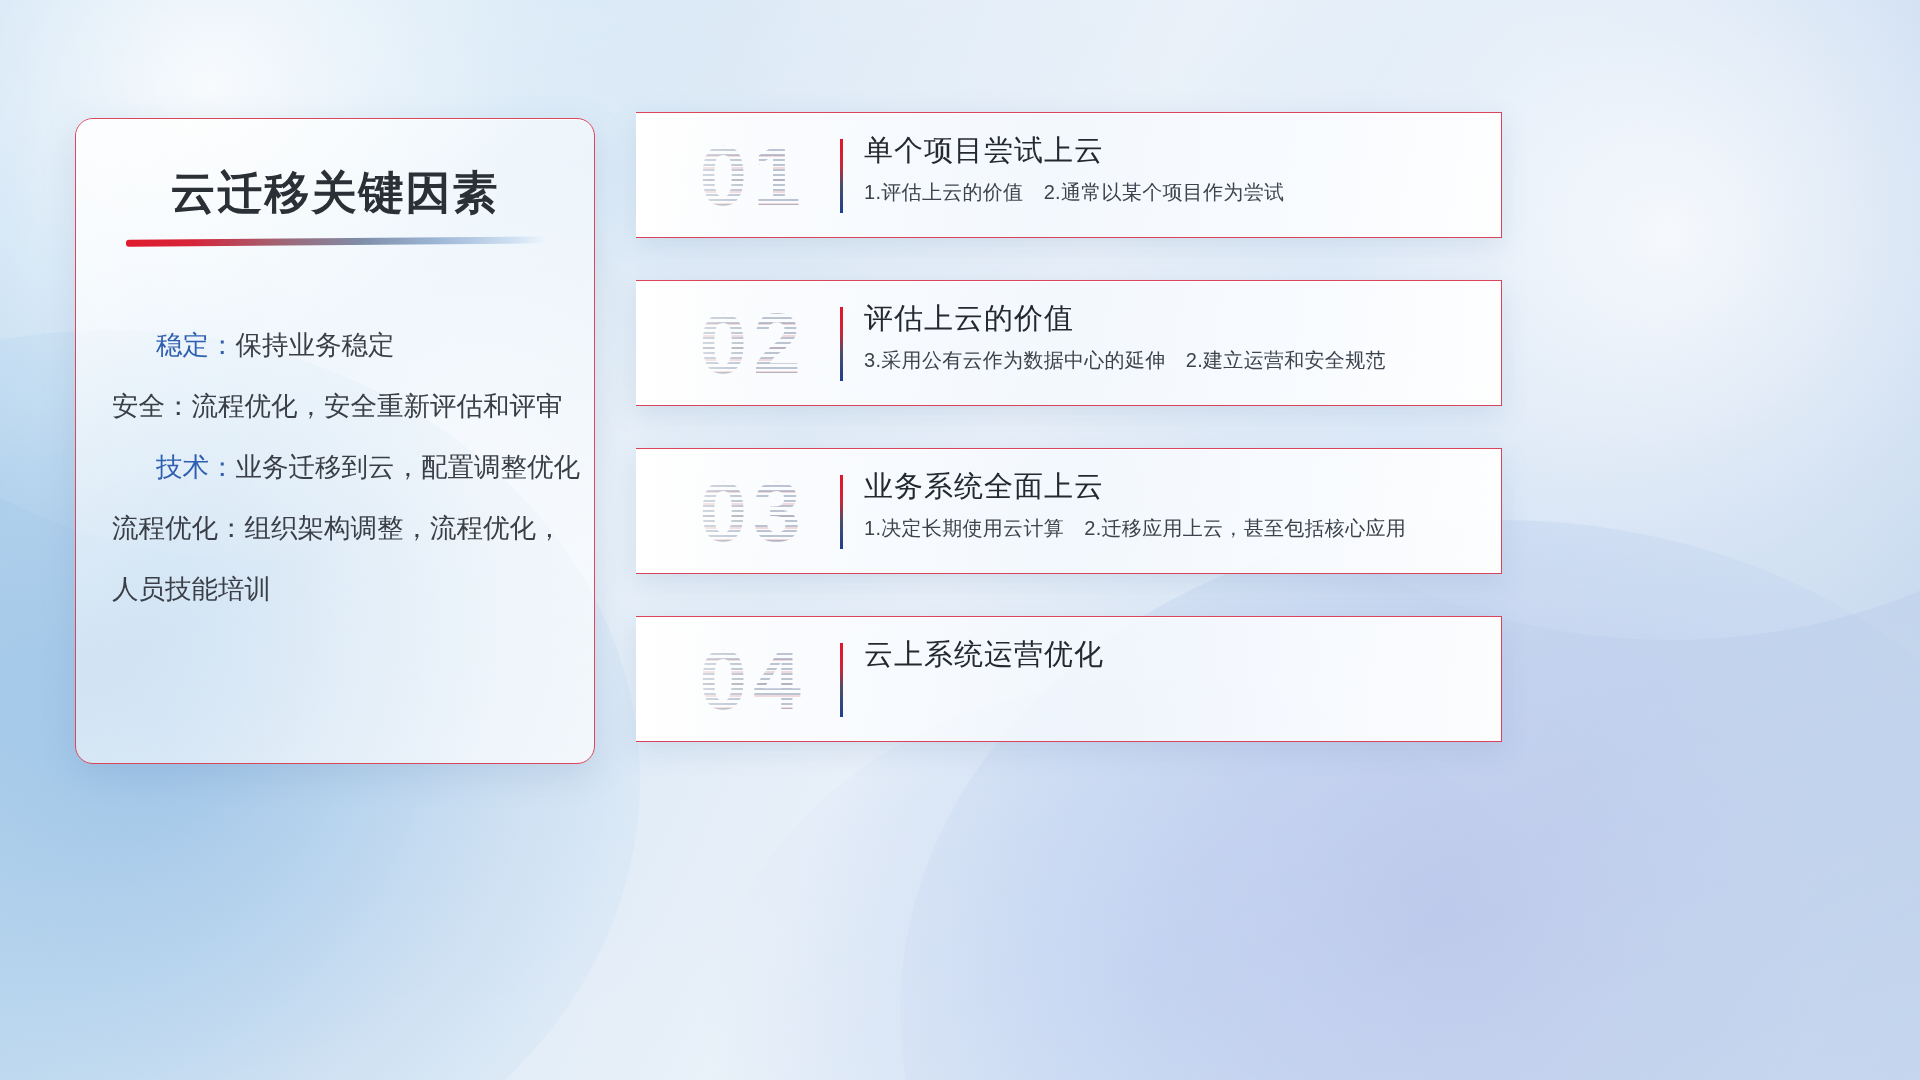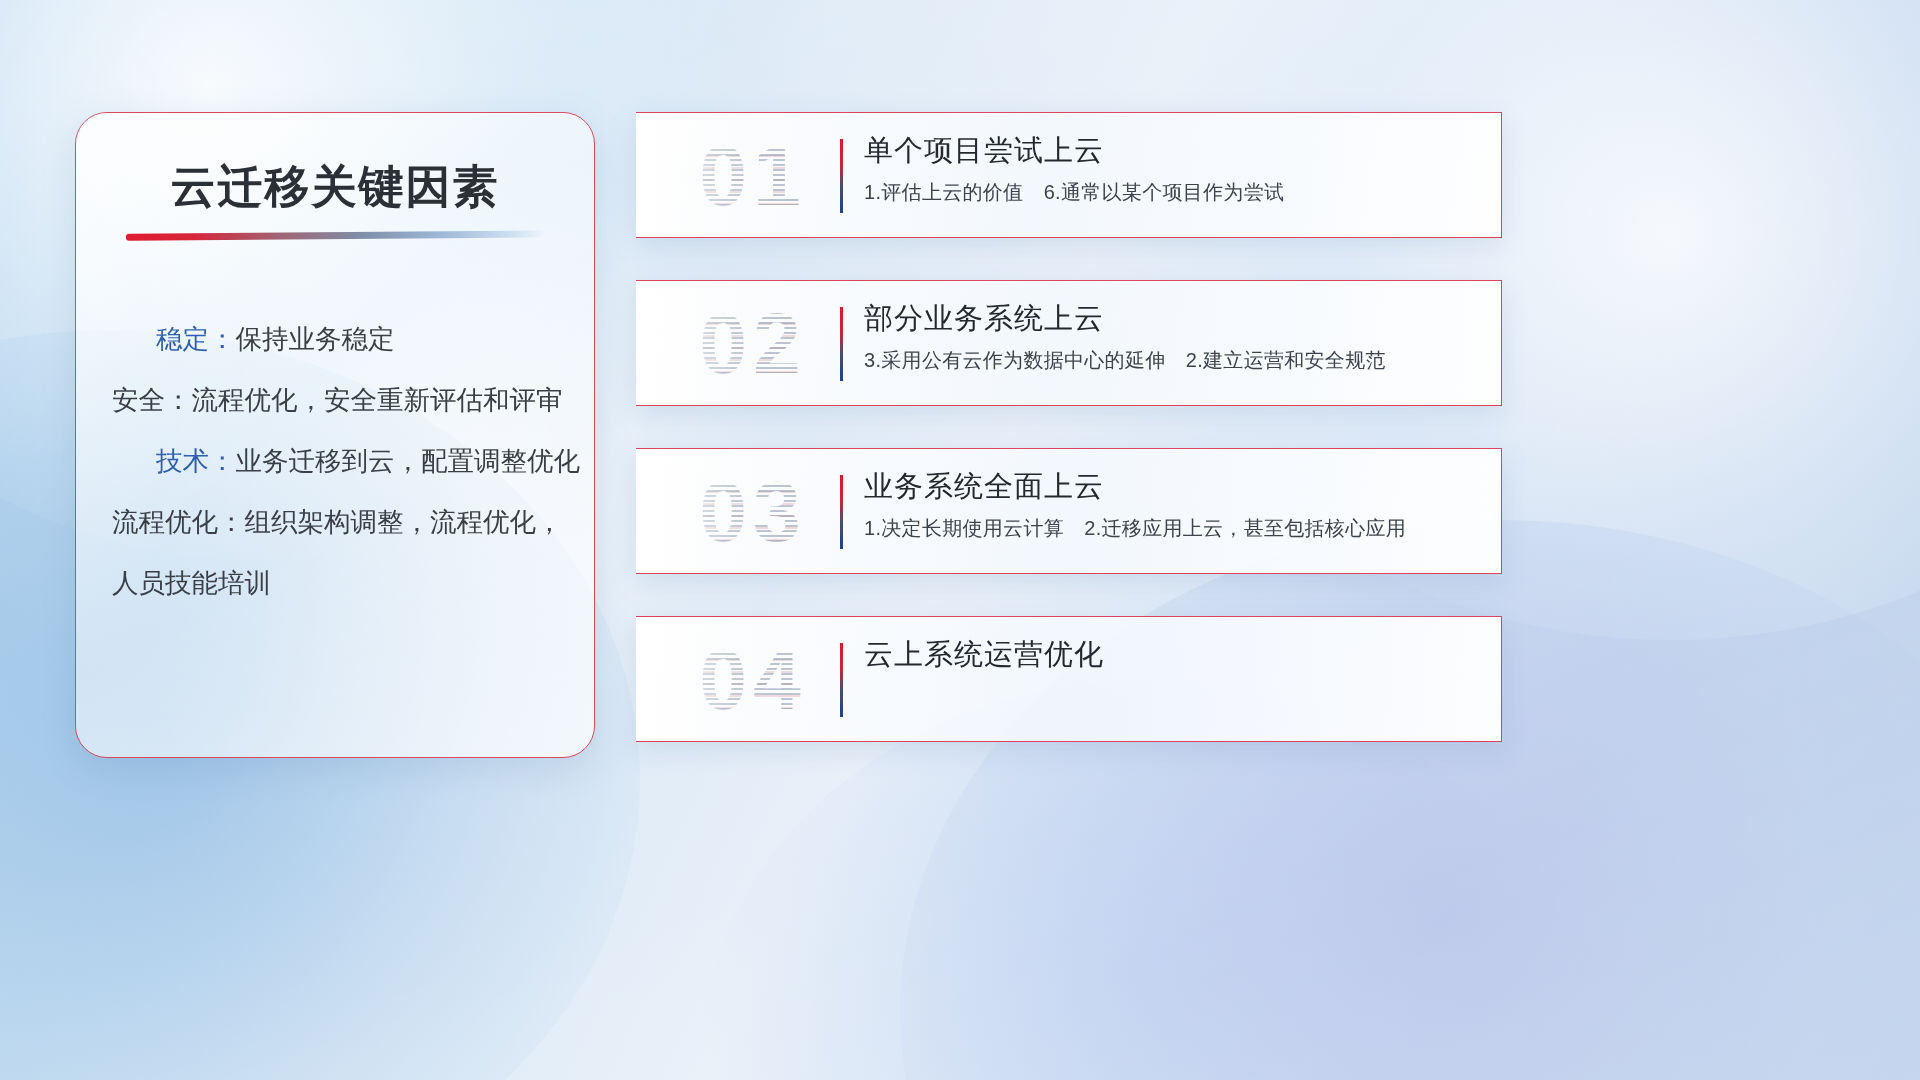--- a/index.html
+++ b/index.html
@@ -30,22 +30,22 @@
   .glow-f { left:160px; top:120px; width:640px; height:700px;
     background:radial-gradient(circle at 50% 50%,rgba(255,255,255,.55) 0%,rgba(255,255,255,0) 68%); }
   .bg-sheen { position:absolute; inset:0;
     background:linear-gradient(160deg,rgba(255,255,255,.25) 0%,rgba(255,255,255,0) 38%,rgba(255,255,255,0) 62%,rgba(255,255,255,.18) 100%); }
 
   
   #stage { position:absolute; inset:0; z-index:2; }
 
   
   #left-panel {
-    position:absolute; left:75px; top:112px; width:520px; height:646px;
-    border-radius:32px;
+    position:absolute; left:75px; top:118px; width:520px; height:646px;
+    border-radius:18px;
     border:1.5px solid #d9475a;
     background:linear-gradient(150deg,rgba(255,255,255,.74) 0%,rgba(250,253,255,.56) 30%,rgba(255,255,255,.50) 60%,rgba(255,255,255,.72) 100%);
     box-shadow:0 10px 34px rgba(90,125,170,.18), inset 0 1px 0 rgba(255,255,255,.85);
     overflow:hidden;
   }
   #left-panel::before {
     content:""; position:absolute; inset:0; pointer-events:none;
     background:linear-gradient(135deg,rgba(255,255,255,.55) 0%,rgba(255,255,255,0) 45%);
   }
   .panel-title {
@@ -155,27 +155,27 @@
         <div class="panel-row"><span class="txt">人员技能培训</span></div>
       </div>
   </section>
 
   <section id="cards">
       <article class="card">
         <div class="card-num-tint">01</div>
         <div class="card-num">01</div>
         <div class="card-bar"></div>
         <h2 class="card-title">单个项目尝试上云</h2>
-        <p class="card-sub">1.评估上云的价值　6.通常以某个项目作为尝试</p>
+        <p class="card-sub">1.评估上云的价值　2.通常以某个项目作为尝试</p>
       </article>
       <article class="card">
         <div class="card-num-tint">02</div>
         <div class="card-num">02</div>
         <div class="card-bar"></div>
-        <h2 class="card-title">部分业务系统上云</h2>
+        <h2 class="card-title">评估上云的价值</h2>
         <p class="card-sub">3.采用公有云作为数据中心的延伸　2.建立运营和安全规范</p>
       </article>
       <article class="card">
         <div class="card-num-tint">03</div>
         <div class="card-num">03</div>
         <div class="card-bar"></div>
         <h2 class="card-title">业务系统全面上云</h2>
         <p class="card-sub">1.决定长期使用云计算　2.迁移应用上云，甚至包括核心应用</p>
       </article>
       <article class="card">

